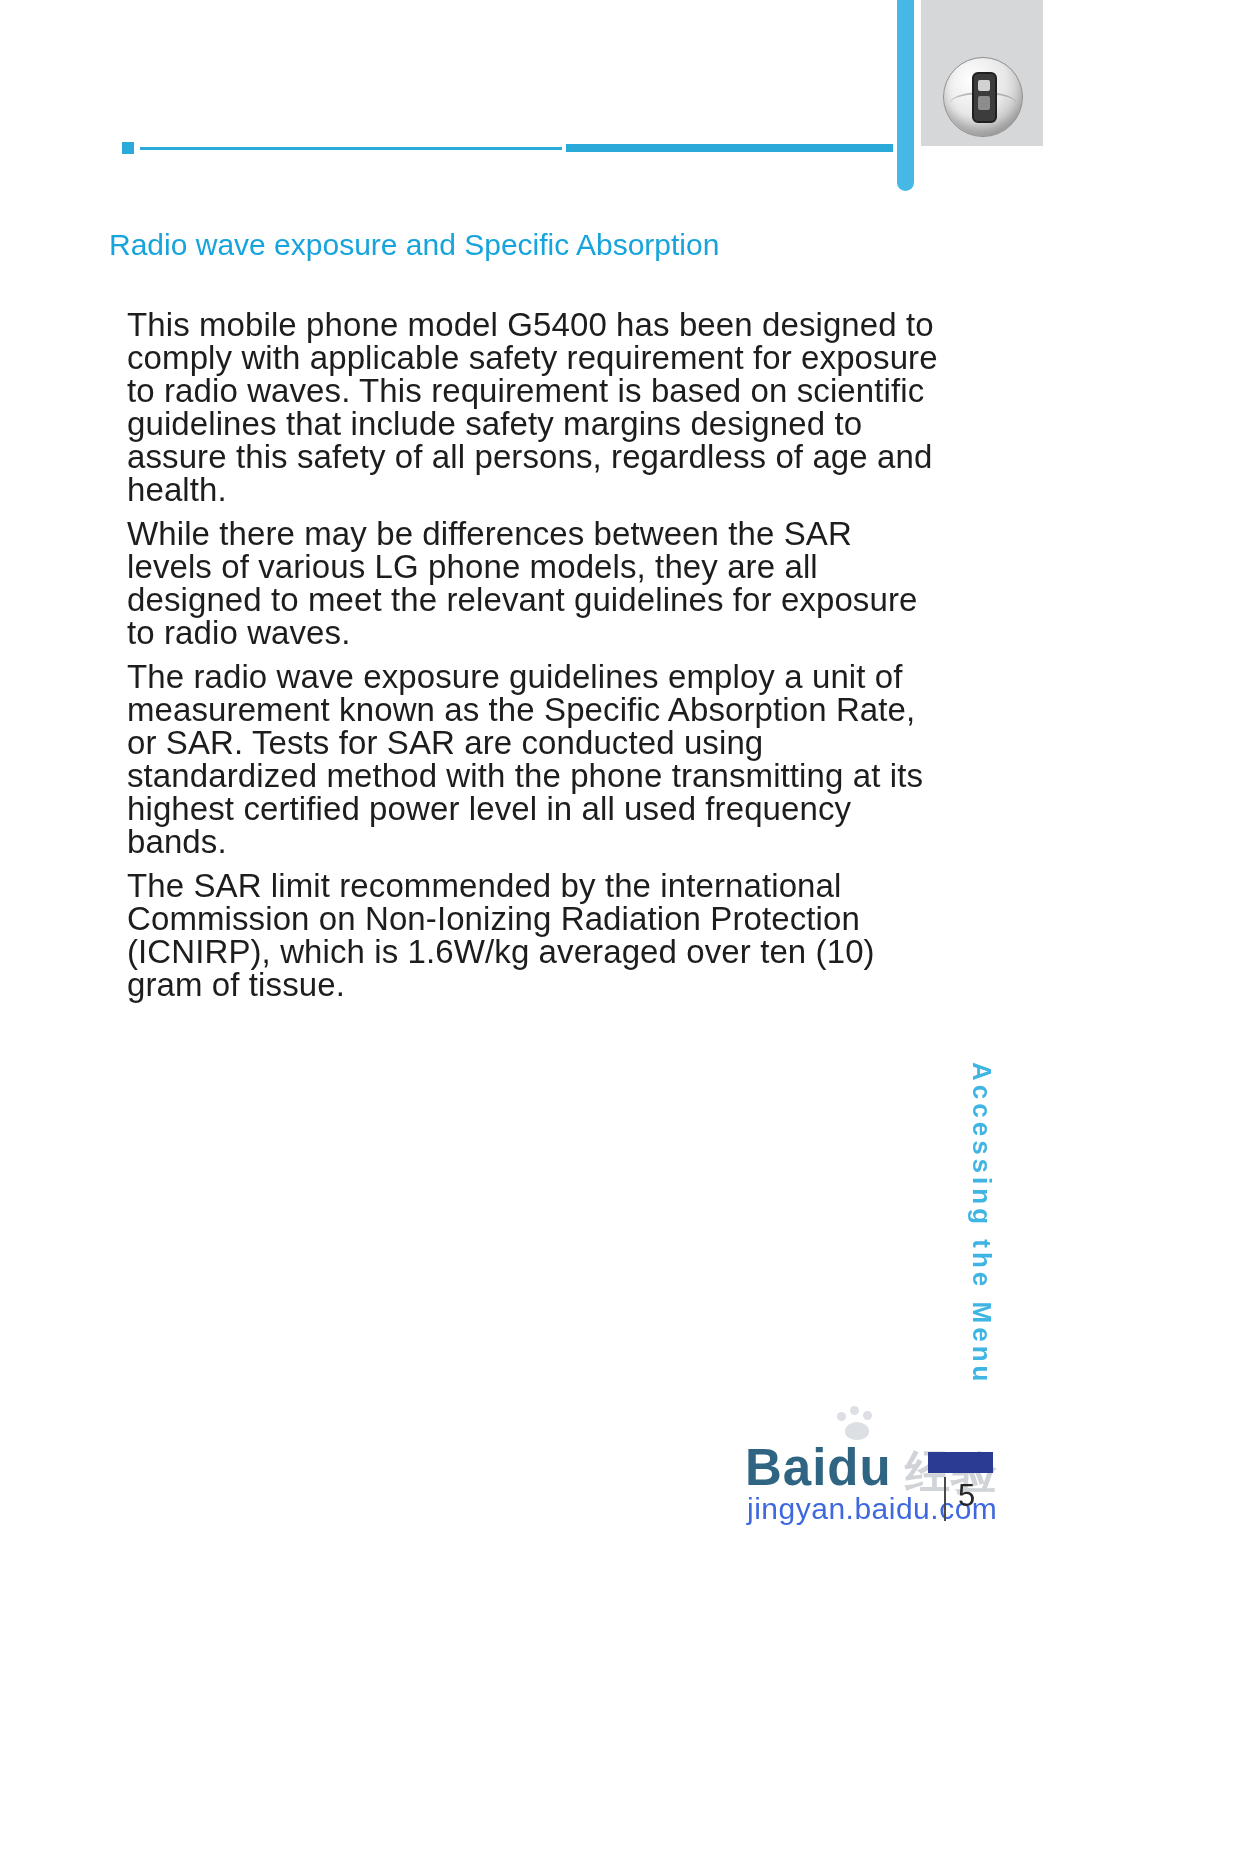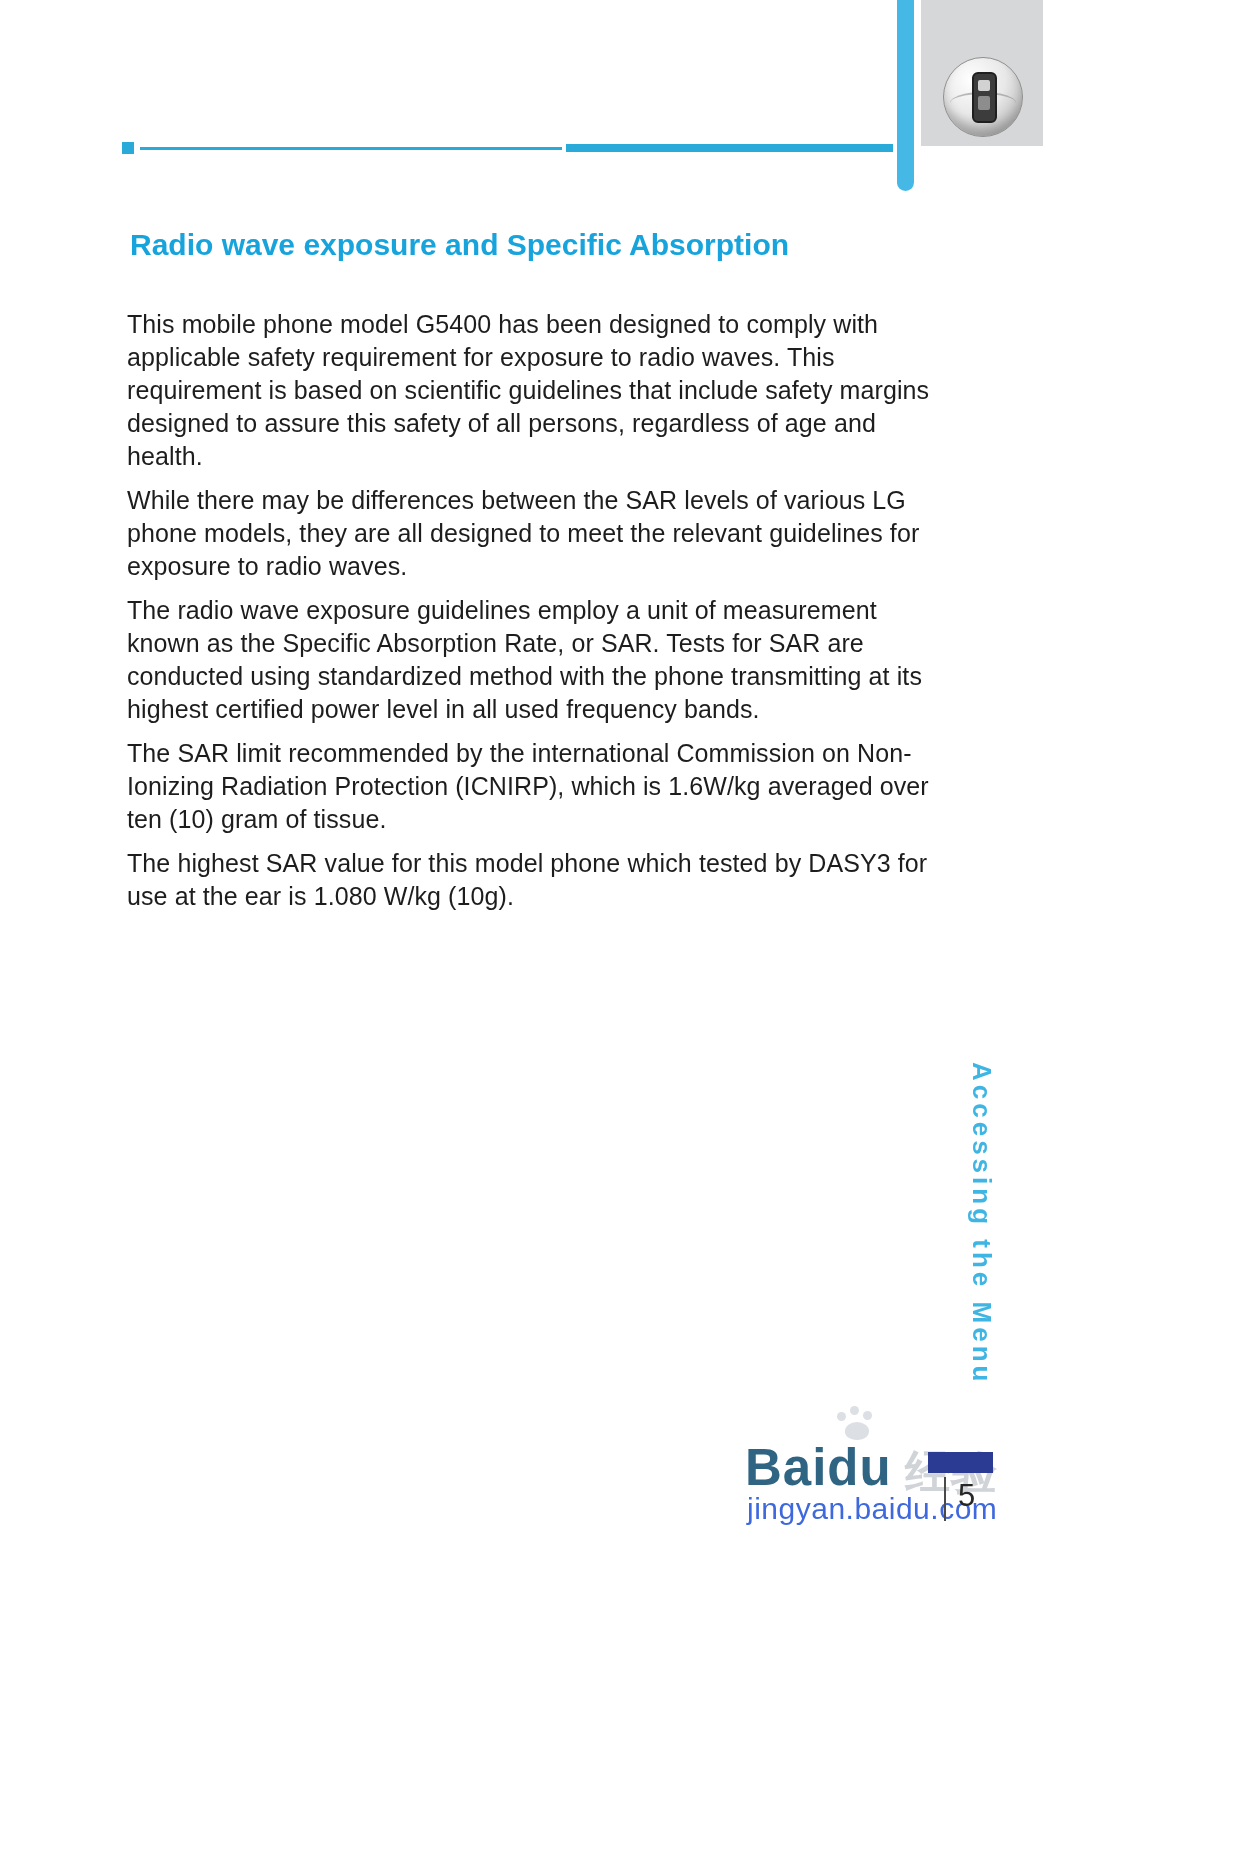--- a/index.html
+++ b/index.html
@@ -49,28 +49,28 @@
     border-radius:0 0 9px 9px;
   }
 
   
   .rule-square { position:absolute; left:122px; top:142px; width:12px; height:12px; background:#2aaad9; }
   .rule-thin   { position:absolute; left:140px; top:147px; width:422px; height:3px; background:#2aaad9; }
   .rule-thick  { position:absolute; left:566px; top:144px; width:327px; height:8px; background:#2aaad9; }
 
   
   .heading {
-    position:absolute; left:130px; top:226px; width:760px;
-    color:#17a4dc; font-size:30px; font-weight:bold; line-height:37px;
+    position:absolute; left:109px; top:226px; width:760px;
+    color:#17a4dc; font-size:30px; font-weight:normal; line-height:37px;
   }
 
   
   .body-copy { position:absolute; left:127px; top:308px; width:818px; }
   .body-copy p {
-    font-size:25px; line-height:33px; color:#1d1d1d;
+    font-size:33px; line-height:33px; color:#1d1d1d;
     margin-bottom:11px;
     letter-spacing:0.1px;
   }
 
   
   .side-label {
     position:absolute; left:966px; top:1062px; height:390px;
     writing-mode:vertical-rl;
     color:#3fb5e3; font-size:26px; font-weight:bold; letter-spacing:4px;
     white-space:nowrap;
@@ -137,21 +137,20 @@
 
   <div class="heading">
     <div>Radio wave exposure and Specific Absorption</div>
   </div>
 
   <div class="body-copy">
     <p>This mobile phone model G5400 has been designed to comply with applicable safety requirement for exposure to radio waves. This requirement is based on scientific guidelines that include safety margins designed to assure this safety of all persons, regardless of age and health.</p>
     <p>While there may be differences between the SAR levels of various LG phone models, they are all designed to meet the relevant guidelines for exposure to radio waves.</p>
     <p>The radio wave exposure guidelines employ a unit of measurement known as the Specific Absorption Rate, or SAR. Tests for SAR are conducted using standardized method with the phone transmitting at its highest certified power level in all used frequency bands.</p>
     <p>The SAR limit recommended by the international Commission on Non-Ionizing Radiation Protection (ICNIRP), which is 1.6W/kg averaged over ten (10) gram of tissue.</p>
-    <p>The highest SAR value for this model phone which tested by DASY3 for use at the ear is 1.080 W/kg (10g).</p>
   </div>
 
   <div class="side-label">Accessing the Menu</div>
 
   <div class="watermark">
     <div class="paw">
       <div class="paw-toe"></div>
       <div class="paw-pad"></div>
     </div>
     <div class="wm-brand">Baidu</div>

